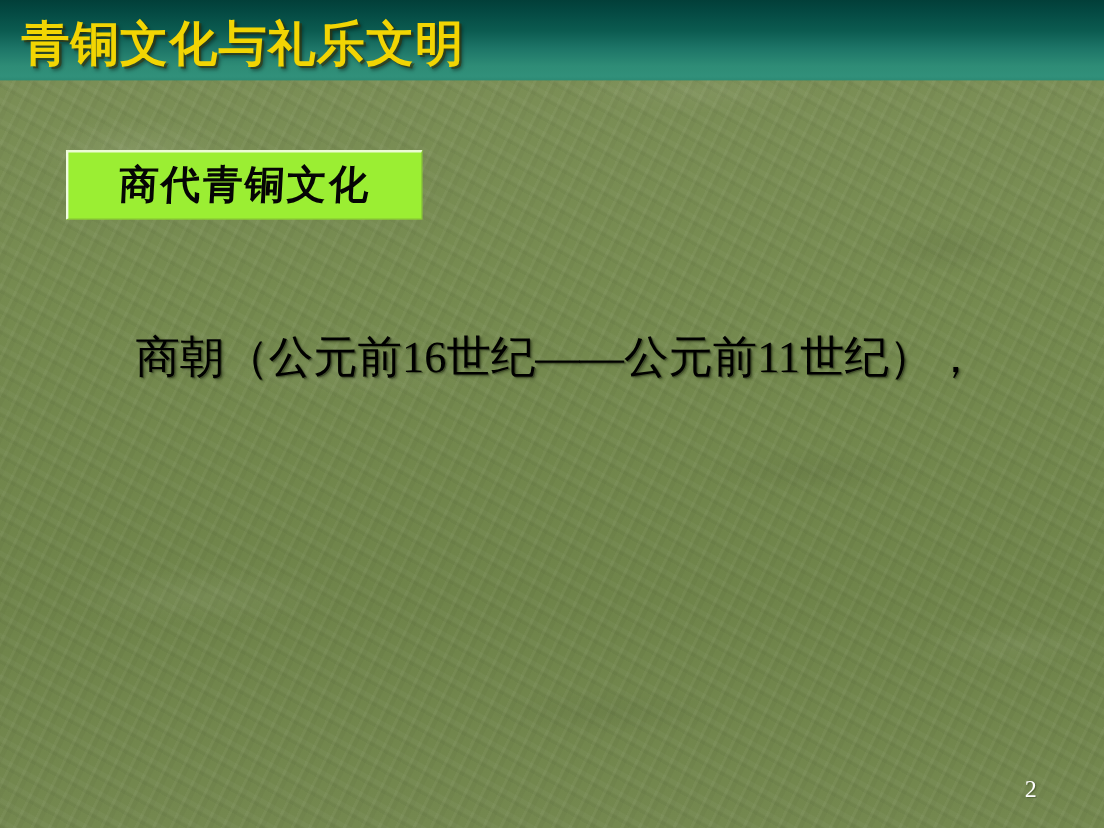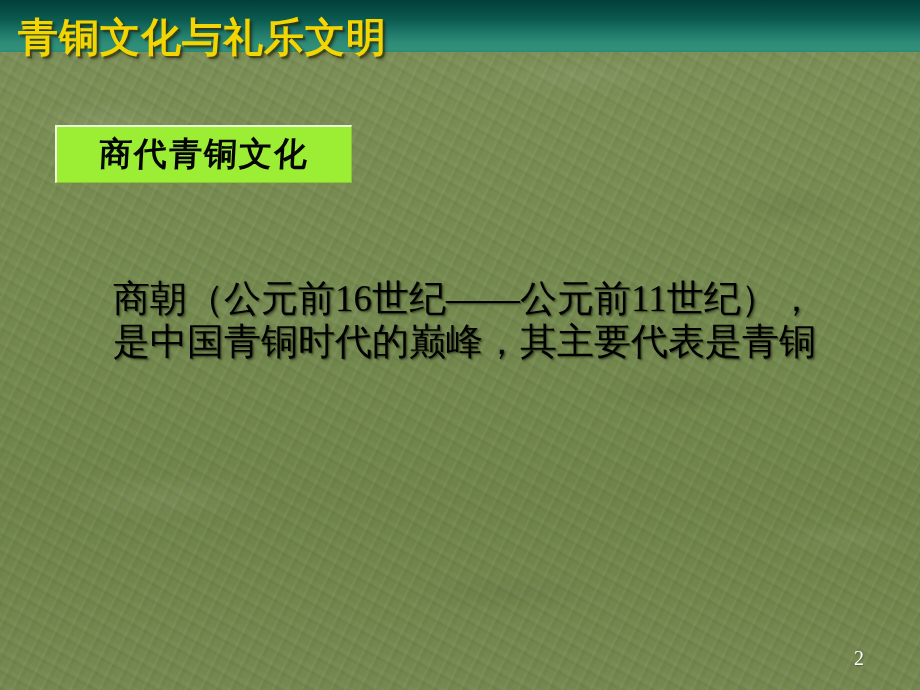--- a/index.html
+++ b/index.html
@@ -35,21 +35,21 @@
       repeating-linear-gradient(29deg, rgba(0,0,0,0.03) 0px, rgba(0,0,0,0.03) 2px, rgba(255,255,255,0.03) 4px, rgba(255,255,255,0.03) 7px, rgba(0,0,0,0) 8px, rgba(0,0,0,0) 15px),
       linear-gradient(180deg, #7D9058 0%, #758A4F 38%, #6F844A 72%, #74884F 100%);
   }
 
   
   #banner {
     position: absolute;
     left: 0;
     top: 0;
     width: 920px;
-    height: 52px;
+    height: 67px;
     background: linear-gradient(180deg,
       #023F39 0%,
       #044942 14%,
       #0B5B50 38%,
       #1D7567 60%,
       #2E8C76 82%,
       #31907A 95%,
       #2C8A74 100%);
   }
 
@@ -138,18 +138,17 @@
   <div id="banner">
     <div id="banner-title">青铜文化与礼乐文明</div>
   </div>
 
   <div id="heading-box">
     <span id="heading-box-label">商代青铜文化</span>
   </div>
 
   <div id="body-text">
     <div class="body-line">商朝（公元前16世纪——公元前11世纪），</div>
-    <div class="body-line">是中国青铜时代的巅峰，其主要代表是青铜</div>
   </div>
 
   <div id="page-number">2</div>
 
 </div>
 
 </body></html>

